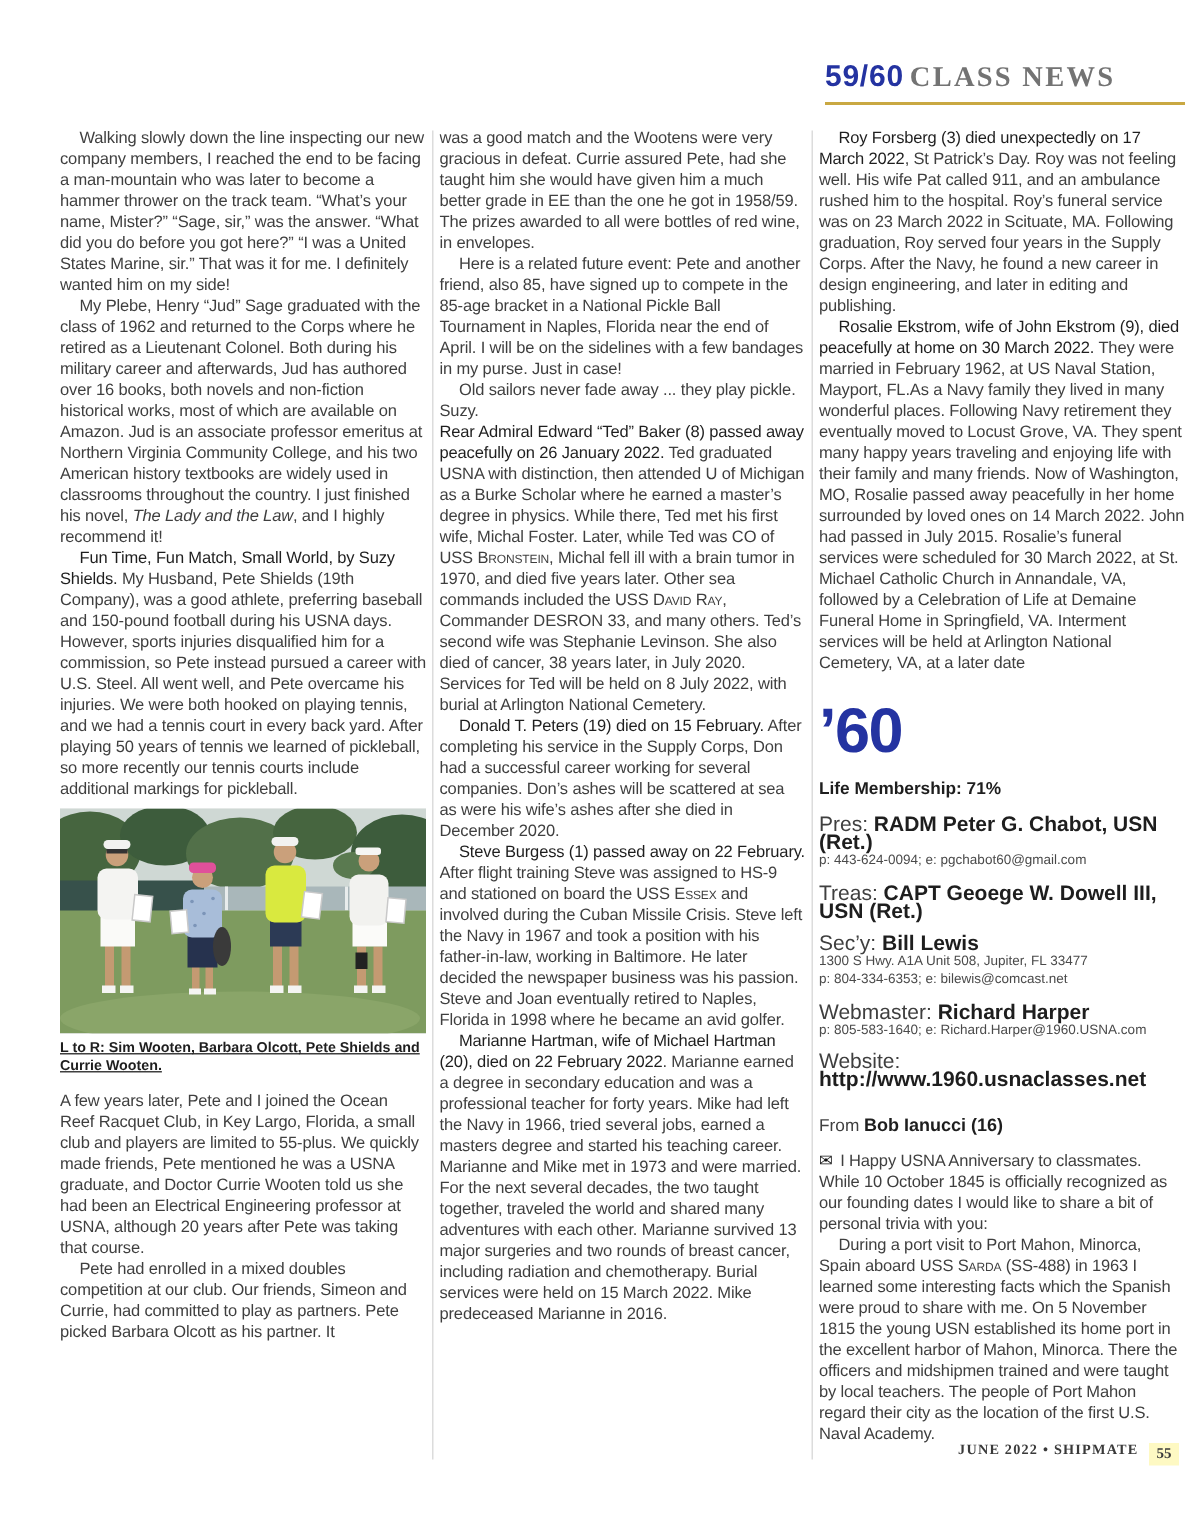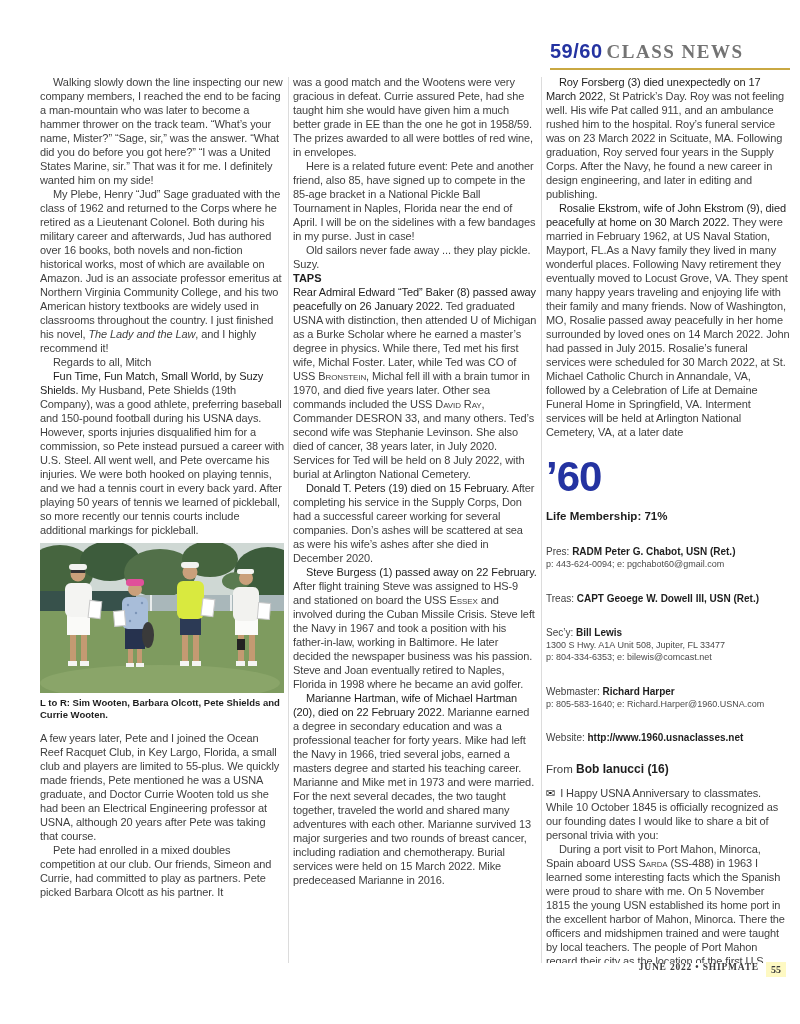--- a/index.html
+++ b/index.html
@@ -11,40 +11,40 @@
   .page{position:absolute;inset:0;overflow:hidden;}
 
   
   .class-header{position:absolute;top:40px;right:10px;width:240px;text-align:left;}
   .class-header .years{font-size:20px;font-weight:bold;color:#2433a1;letter-spacing:0.5px;}
   .class-header .section{font-size:19px;font-weight:bold;color:#737373;
     font-family:"Liberation Serif","DejaVu Serif",serif;letter-spacing:1.5px;margin-left:4px;}
   .class-header .gold-rule{height:2px;background:#c9a842;margin-top:5px;width:100%;}
 
   
-  .cols{position:absolute;left:40px;top:75px;display:flex;align-items:center;}
+  .cols{position:absolute;left:40px;top:85px;display:flex;align-items:center;}
   .col{width:244px;height:888px;overflow:hidden;}
   .vrule{width:1px;height:886px;background:#dcdcdc;margin:2px 4px 0 4px;}
 
   .para{font-size:11px;line-height:14px;margin:0;letter-spacing:-0.1px;}
   .indent{text-indent:13px;}
   .b{font-weight:normal;color:#1e1e1e;}
   .i{font-style:italic;}
   .sc{font-variant:small-caps;}
   .taps-heading{font-size:11px;line-height:14px;font-weight:bold;color:#1e1e1e;margin:0;}
 
   
-  .photo-wrap{width:244px;margin-top:6px;}
+  .photo-wrap{width:244px;margin-top:6px;text-decoration:underline;}
   .photo-frame{width:244px;height:150px;position:relative;overflow:hidden;background:#cfd8d4;}
   .caption{font-size:9.5px;font-weight:bold;line-height:12px;color:#1e1e1e;margin:4px 0 10px 0;}
 
   
   .class-banner{font-size:42px;font-weight:800;color:#2433a1;line-height:44px;margin:16px 0 10px 0;letter-spacing:-1px;}
   .stat{font-size:11.5px;font-weight:bold;color:#1e1e1e;line-height:15px;}
-  .officer{font-size:10px;line-height:12px;margin-top:22px;color:#3f3f3f;}
+  .officer{font-size:14px;line-height:12px;margin-top:9px;color:#3f3f3f;}
   .off-name{font-weight:bold;color:#1e1e1e;}
   .contact{font-size:9px;line-height:11.5px;color:#4a4a4a;margin-top:1px;}
   .from-line{margin-top:18px;font-size:11.5px;color:#3f3f3f;}
   .from-name{font-weight:bold;color:#1e1e1e;font-size:12px;}
   .mail{margin-top:10px;}
   .mail .env{margin-right:5px;color:#111;font-size:11px;}
 
   
   .footer{position:absolute;top:962px;right:14px;display:flex;align-items:flex-start;gap:7px;
     font-family:"Liberation Serif","DejaVu Serif",serif;}
@@ -59,21 +59,20 @@
 
   <div class="class-header">
     <span class="years">59/60</span><span class="section">CLASS NEWS</span>
     <div class="gold-rule"></div>
   </div>
 
   <div class="cols">
     <div class="col" id="col1">
         <p class="para indent"><span>Walking slowly down the line inspecting our new company members, I reached the end to be facing a man-mountain who was later to become a hammer thrower on the track team. “What’s your name, Mister?” “Sage, sir,” was the answer. “What did you do before you got here?” “I was a United States Marine, sir.” That was it for me. I definitely wanted him on my side!</span></p>
         <p class="para indent"><span>My Plebe, Henry “Jud” Sage graduated with the class of 1962 and returned to the Corps where he retired as a Lieutenant Colonel. Both during his military career and afterwards, Jud has authored over 16 books, both novels and non-fiction historical works, most of which are available on Amazon. Jud is an associate professor emeritus at Northern Virginia Community College, and his two American history textbooks are widely used in classrooms throughout the country. I just finished his novel, </span><span class="i">The Lady and the Law</span><span>, and I highly recommend it!</span></p>
-        <p class="para indent"><span>Regards to all, Mitch</span></p>
         <p class="para indent"><span class="b">Fun Time, Fun Match, Small World, by Suzy Shields.</span><span> My Husband, Pete Shields (19th Company), was a good athlete, preferring baseball and 150-pound football during his USNA days. However, sports injuries disqualified him for a commission, so Pete instead pursued a career with U.S. Steel. All went well, and Pete overcame his injuries. We were both hooked on playing tennis, and we had a tennis court in every back yard. After playing 50 years of tennis we learned of pickleball, so more recently our tennis courts include additional markings for pickleball.</span></p>
   <div class="photo-wrap">
     <div class="photo-frame">
       <svg width="244" height="150" viewBox="0 0 244 150">
         <rect x="0" y="0" width="244" height="78" fill="#cfd8d4"></rect>
         <ellipse cx="20" cy="28" rx="34" ry="26" fill="#46653f"></ellipse>
         <ellipse cx="70" cy="18" rx="30" ry="20" fill="#3d5c3c"></ellipse>
         <ellipse cx="120" cy="30" rx="36" ry="24" fill="#527049"></ellipse>
         <ellipse cx="170" cy="16" rx="28" ry="18" fill="#46653f"></ellipse>
         <ellipse cx="228" cy="30" rx="34" ry="26" fill="#3d5c3c"></ellipse>
@@ -137,21 +136,20 @@
     <div class="caption">L to R: Sim Wooten, Barbara Olcott, Pete Shields and Currie Wooten.</div>
   </div>
 <p class="para"><span>A few years later, Pete and I joined the Ocean Reef Racquet Club, in Key Largo, Florida, a small club and players are limited to 55-plus. We quickly made friends, Pete mentioned he was a USNA graduate, and Doctor Currie Wooten told us she had been an Electrical Engineering professor at USNA, although 20 years after Pete was taking that course.</span></p>
         <p class="para indent"><span>Pete had enrolled in a mixed doubles competition at our club. Our friends, Simeon and Currie, had committed to play as partners. Pete picked Barbara Olcott as his partner. It</span></p>
       </div>
     <div class="vrule"></div>
     <div class="col" id="col2">
         <p class="para"><span>was a good match and the Wootens were very gracious in defeat. Currie assured Pete, had she taught him she would have given him a much better grade in EE than the one he got in 1958/59. The prizes awarded to all were bottles of red wine, in envelopes.</span></p>
         <p class="para indent"><span>Here is a related future event: Pete and another friend, also 85, have signed up to compete in the 85-age bracket in a National Pickle Ball Tournament in Naples, Florida near the end of April. I will be on the sidelines with a few bandages in my purse. Just in case!</span></p>
         <p class="para indent"><span>Old sailors never fade away ... they play pickle. Suzy.</span></p>
-        <p class="taps-heading">TAPS</p>
         <p class="para"><span class="b">Rear Admiral Edward “Ted” Baker (8) passed away peacefully on 26 January 2022.</span><span> Ted graduated USNA with distinction, then attended U of Michigan as a Burke Scholar where he earned a master’s degree in physics. While there, Ted met his first wife, Michal Foster. Later, while Ted was CO of USS </span><span class="sc">Bronstein</span><span>, Michal fell ill with a brain tumor in 1970, and died five years later. Other sea commands included the USS </span><span class="sc">David Ray</span><span>, Commander DESRON 33, and many others. Ted’s second wife was Stephanie Levinson. She also died of cancer, 38 years later, in July 2020. Services for Ted will be held on 8 July 2022, with burial at Arlington National Cemetery.</span></p>
         <p class="para indent"><span class="b">Donald T. Peters (19) died on 15 February.</span><span> After completing his service in the Supply Corps, Don had a successful career working for several companies. Don’s ashes will be scattered at sea as were his wife’s ashes after she died in December 2020.</span></p>
         <p class="para indent"><span class="b">Steve Burgess (1) passed away on 22 February.</span><span> After flight training Steve was assigned to HS-9 and stationed on board the USS </span><span class="sc">Essex</span><span> and involved during the Cuban Missile Crisis. Steve left the Navy in 1967 and took a position with his father-in-law, working in Baltimore. He later decided the newspaper business was his passion. Steve and Joan eventually retired to Naples, Florida in 1998 where he became an avid golfer.</span></p>
         <p class="para indent"><span class="b">Marianne Hartman, wife of Michael Hartman (20), died on 22 February 2022</span><span>. Marianne earned a degree in secondary education and was a professional teacher for forty years. Mike had left the Navy in 1966, tried several jobs, earned a masters degree and started his teaching career. Marianne and Mike met in 1973 and were married. For the next several decades, the two taught together, traveled the world and shared many adventures with each other. Marianne survived 13 major surgeries and two rounds of breast cancer, including radiation and chemotherapy. Burial services were held on 15 March 2022. Mike predeceased Marianne in 2016.</span></p>
       </div>
     <div class="vrule"></div>
     <div class="col" id="col3">
         <p class="para indent"><span class="b">Roy Forsberg (3) died unexpectedly on 17 March 2022</span><span>, St Patrick’s Day. Roy was not feeling well. His wife Pat called 911, and an ambulance rushed him to the hospital. Roy’s funeral service was on 23 March 2022 in Scituate, MA. Following graduation, Roy served four years in the Supply Corps. After the Navy, he found a new career in design engineering, and later in editing and publishing.</span></p>
         <p class="para indent"><span class="b">Rosalie Ekstrom, wife of John Ekstrom (9), died peacefully at home on 30 March 2022.</span><span> They were married in February 1962, at US Naval Station, Mayport, FL.As a Navy family they lived in many wonderful places. Following Navy retirement they eventually moved to Locust Grove, VA. They spent many happy years traveling and enjoying life with their family and many friends. Now of Washington, MO, Rosalie passed away peacefully in her home surrounded by loved ones on 14 March 2022. John had passed in July 2015. Rosalie’s funeral services were scheduled for 30 March 2022, at St. Michael Catholic Church in Annandale, VA, followed by a Celebration of Life at Demaine Funeral Home in Springfield, VA. Interment services will be held at Arlington National Cemetery, VA, at a later date</span></p>
         <div class="class-banner">’60</div>

